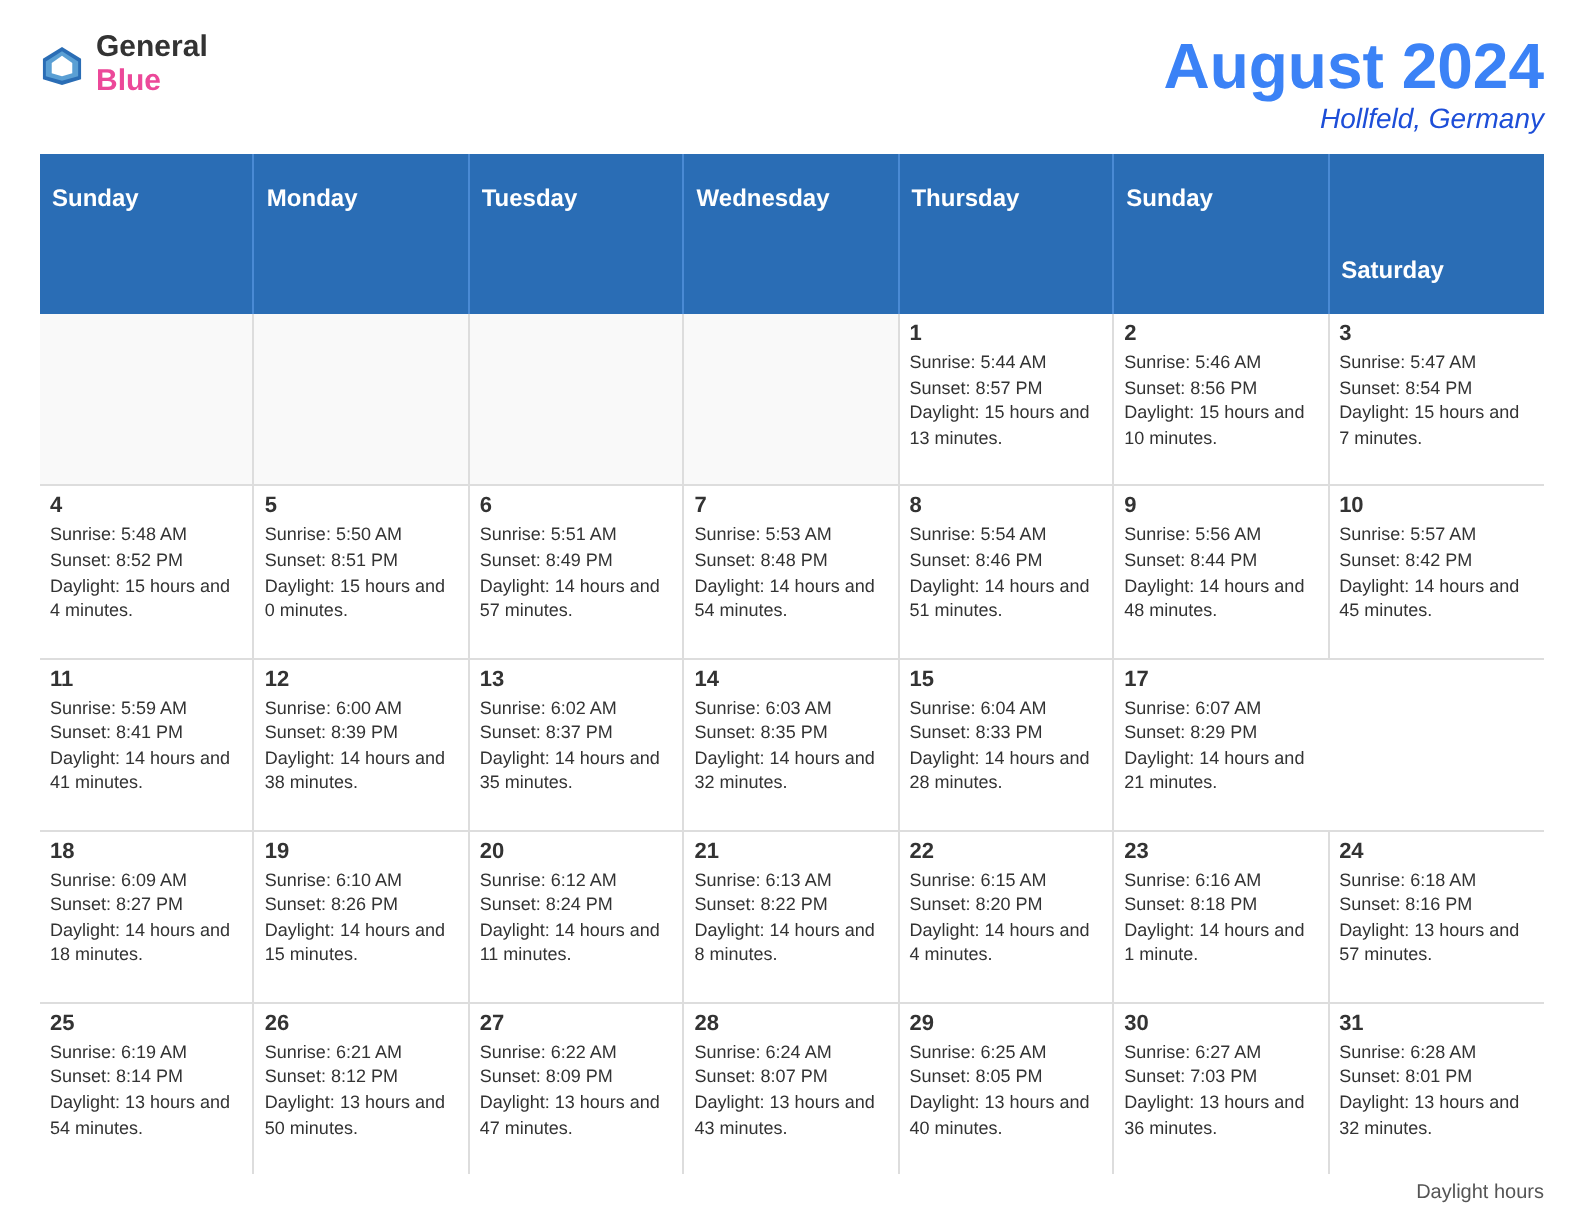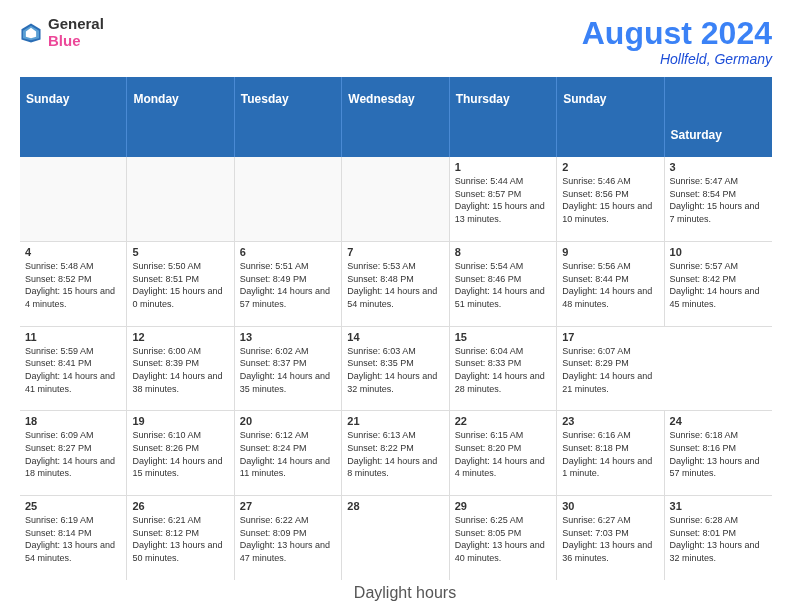--- a/index.html
+++ b/index.html
@@ -119,24 +119,24 @@
       color: #333;
       margin-bottom: 2px;
       display: block;
     }
     .day-info {
       font-size: 9px;
       color: #333;
       line-height: 1.4;
     }
     .footer-note {
-      font-size: 16px;
+      font-size: 10px;
       color: #555;
       padding-top: 4px;
-      text-align: center;
+      text-align: right;
       margin-left: 18px;
     }
   </style>
 </head>
 <body>
 
 <div class="page">
   <div class="header">
     <div class="logo">
       <svg class="logo-icon" viewBox="0 0 30 30" xmlns="http://www.w3.org/2000/svg">
@@ -356,20 +356,24 @@
           </div>
           <div class="cal-cell">
             <span class="day-num">27</span>
             <div class="day-info">Sunrise: 6:22 AM
 Sunset: 8:09 PM
 Daylight: 13 hours
 and 47 minutes.</div>
           </div>
           <div class="cal-cell">
             <span class="day-num">28</span>
+            <div class="day-info">Sunrise: 6:24 AM
+Sunset: 8:07 PM
+Daylight: 13 hours
+and 43 minutes.</div>
           </div>
           <div class="cal-cell">
             <span class="day-num">29</span>
             <div class="day-info">Sunrise: 6:25 AM
 Sunset: 8:05 PM
 Daylight: 13 hours
 and 40 minutes.</div>
           </div>
           <div class="cal-cell">
             <span class="day-num">30</span>

